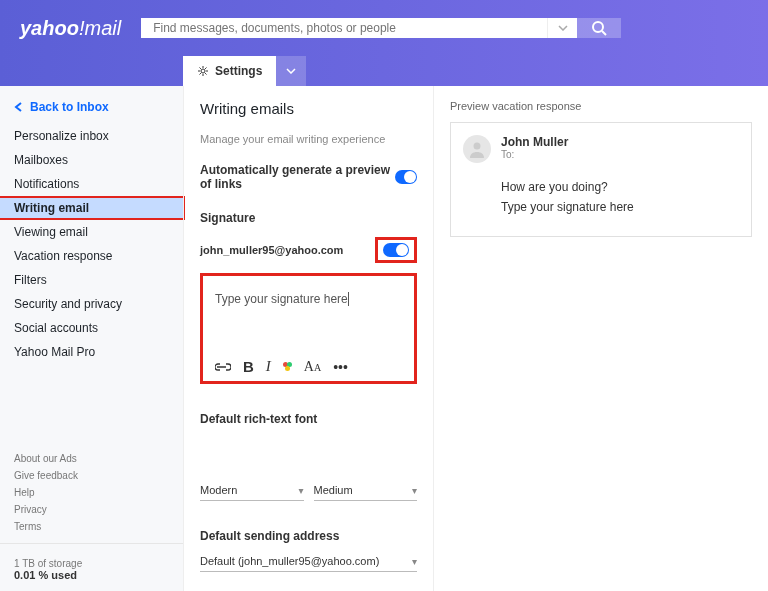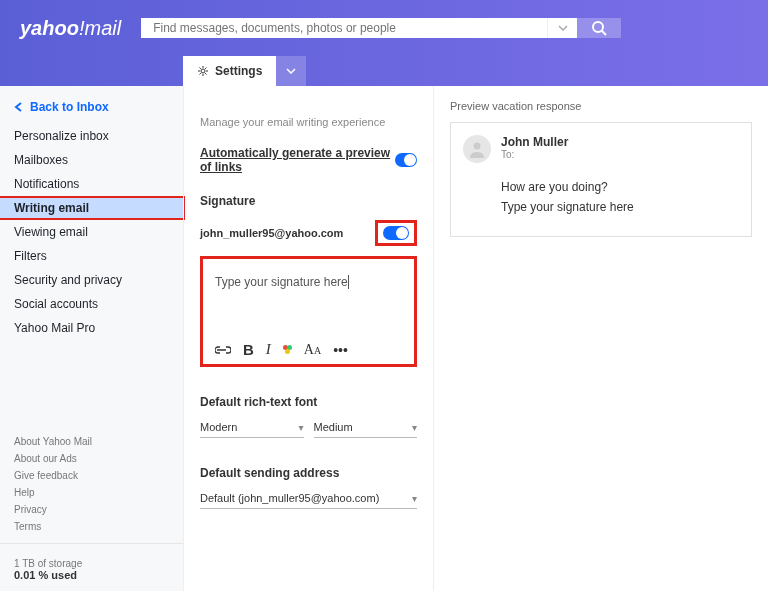--- a/index.html
+++ b/index.html
@@ -26,41 +26,41 @@
   .sidebar-spacer { flex: 1; }
   .footer-link { padding: 3px 14px; font-size: 10px; color: #777; cursor: pointer; }
   .storage { padding: 14px 14px 0; font-size: 10px; color: #777; border-top: 1px solid #e6e6e6; margin-top: 8px; }
   .storage b { color: #333; font-size: 11px; }
   
   .main { flex: 1; display: flex; border-left: 1px solid #eee; }
   .settings-col { width: 250px; padding: 14px 16px; border-right: 1px solid #eee; }
   .sc-title { font-size: 15px; font-weight: normal; color: #1d2228; }
   .sc-sub { font-size: 11px; color: #888; margin-top: 16px; }
   .section-row { display: flex; justify-content: space-between; align-items: center; margin-top: 18px; }
-  .section-label { font-size: 12px; font-weight: bold; text-decoration: underline; }
+  .section-label { font-size: 12px; font-weight: bold; }
   .section-head { font-size: 12px; font-weight: bold; margin-top: 20px; }
   
   .toggle { width: 26px; height: 14px; background: #0f69ff; border-radius: 7px; position: relative; cursor: pointer; }
   .toggle::after { content: ''; width: 12px; height: 12px; background: #fff; border-radius: 50%; position: absolute; top: 1px; right: 1px; }
   
   .email-row { display: flex; justify-content: space-between; align-items: center; margin-top: 12px; font-size: 11px; font-weight: bold; }
   .toggle-box { border: 3px solid #e2241d; padding: 3px 5px; }
   
   .sig-editor { border: 3px solid #e2241d; margin-top: 10px; padding: 16px 12px 6px; }
   .sig-text { font-size: 12px; color: #555; min-height: 56px; }
   .cursor { border-right: 1px solid #555; }
   .sig-toolbar { display: flex; gap: 12px; align-items: center; margin-top: 10px; }
   .tb-icon { font-size: 14px; color: #333; cursor: pointer; }
   .tb-icon.bold { font-weight: bold; font-size: 15px; }
   .tb-icon.ital { font-style: italic; font-size: 15px; font-family: serif; }
   .color-icon { display: flex; gap: 0px; }
   .color-dot { width: 5px; height: 5px; border-radius: 50%; }
   
   .font-row { display: flex; gap: 10px; margin-top: 8px; }
-  .select { flex: 1; border: none; border-bottom: 1px solid #bbb; padding: 4px 0; font-size: 11px; display: flex; justify-content: space-between; align-items: center; cursor: pointer; }
+  .select { flex: 1; border: none; border-bottom: 1px solid #bbb; padding: 4px 0; font-size: 11px; display: flex; justify-content: space-between; align-items: center; cursor: pointer; margin-top: 46px; }
   .select-full { border: none; border-bottom: 1px solid #bbb; padding: 4px 0; font-size: 11px; display: flex; justify-content: space-between; align-items: center; margin-top: 8px; cursor: pointer; }
   .chev { color: #888; font-size: 10px; }
   
   .preview-col { flex: 1; padding: 14px 16px; }
   .preview-title { font-size: 11px; color: #666; margin-bottom: 10px; }
   .preview-box { border: 1px solid #e0e0e0; padding: 12px; }
   .avatar-row { display: flex; gap: 10px; }
   .avatar { width: 28px; height: 28px; border-radius: 50%; background: #e6e6e6; display: flex; align-items: center; justify-content: center; }
   .name-col .name { font-size: 12px; font-weight: bold; }
   .name-col .to { font-size: 10px; color: #888; }
@@ -112,39 +112,40 @@
       <svg width="10" height="10">
           <path d="M7 1L2 5l5 4" fill="none" stroke="#0f69ff" stroke-width="2"></path>
         </svg>
       <span>Back to Inbox</span>
     </div>
     <div class="nav-item">Personalize inbox</div>
     <div class="nav-item">Mailboxes</div>
     <div class="nav-item">Notifications</div>
     <div class="nav-item active">Writing email</div>
     <div class="nav-item">Viewing email</div>
+    <div class="nav-item">Vacation response</div>
     <div class="nav-item">Filters</div>
     <div class="nav-item">Security and privacy</div>
     <div class="nav-item">Social accounts</div>
     <div class="nav-item">Yahoo Mail Pro</div>
     <div class="sidebar-spacer"></div>
-    <div class="footer-link">About Yahoo Mail</div>
     <div class="footer-link">About our Ads</div>
     <div class="footer-link">Give feedback</div>
     <div class="footer-link">Help</div>
     <div class="footer-link">Privacy</div>
     <div class="footer-link">Terms</div>
     <div class="storage">
       <div>1 TB of storage</div>
       <b>0.01 % used</b>
     </div>
   </div>
 
   <div class="main">
     <div class="settings-col">
+      <div class="sc-title">Writing emails</div>
       <div class="sc-sub">Manage your email writing experience</div>
 
       <div class="section-row">
         <span class="section-label">Automatically generate a preview of links</span>
         <div class="toggle"></div>
       </div>
 
       <div class="section-head">Signature</div>
       <div class="email-row">
         <span>john_muller95@yahoo.com</span>

